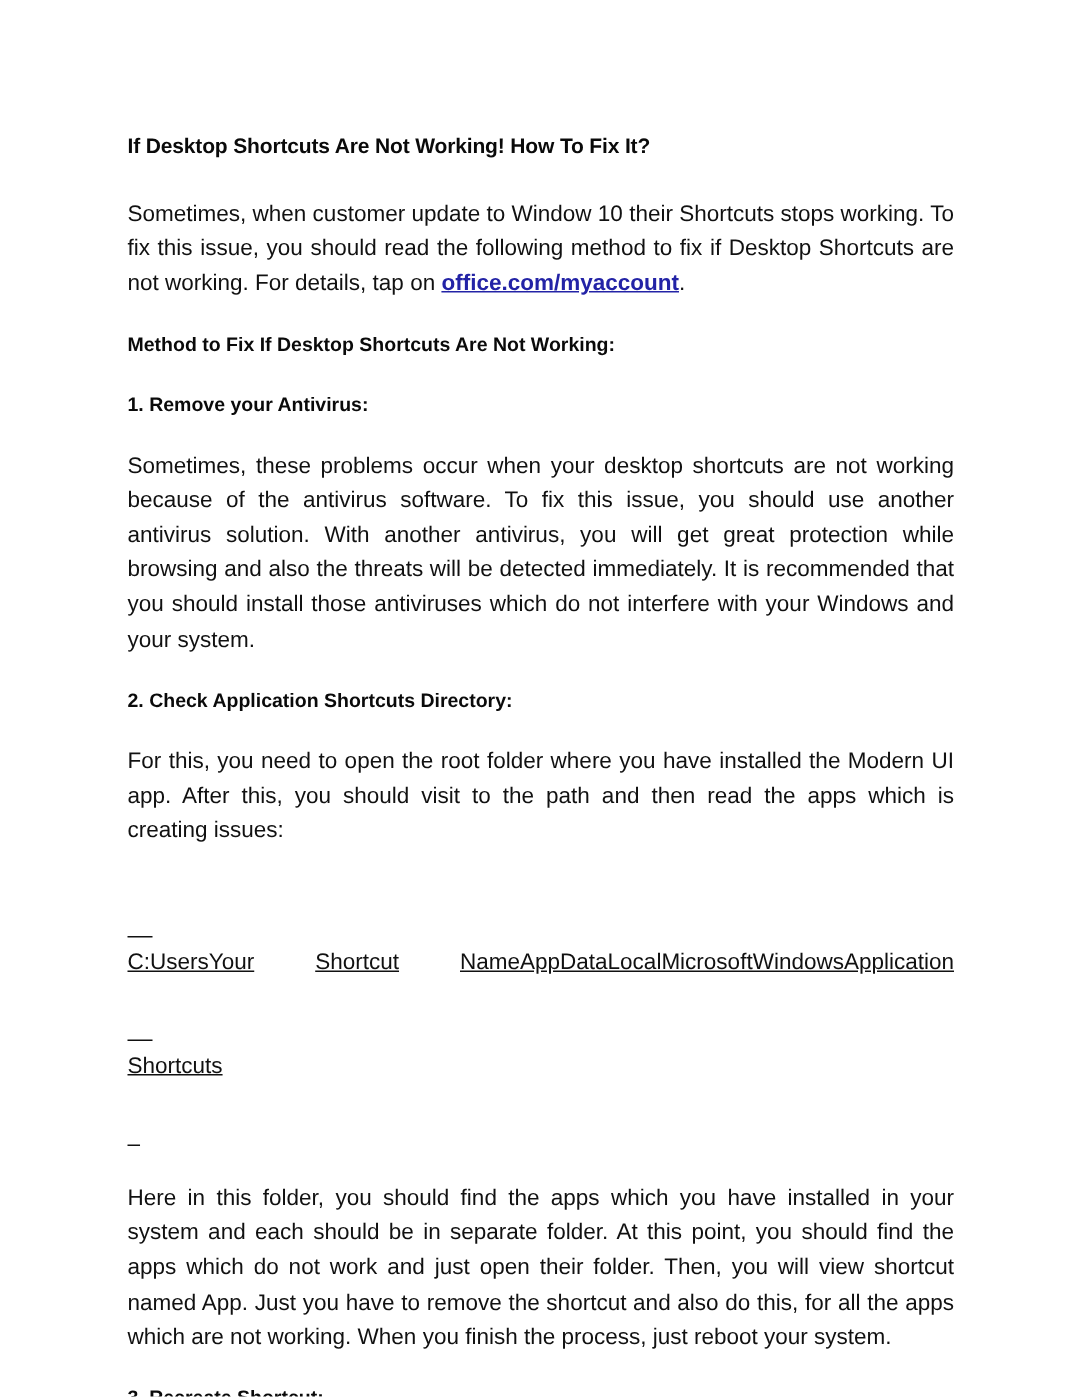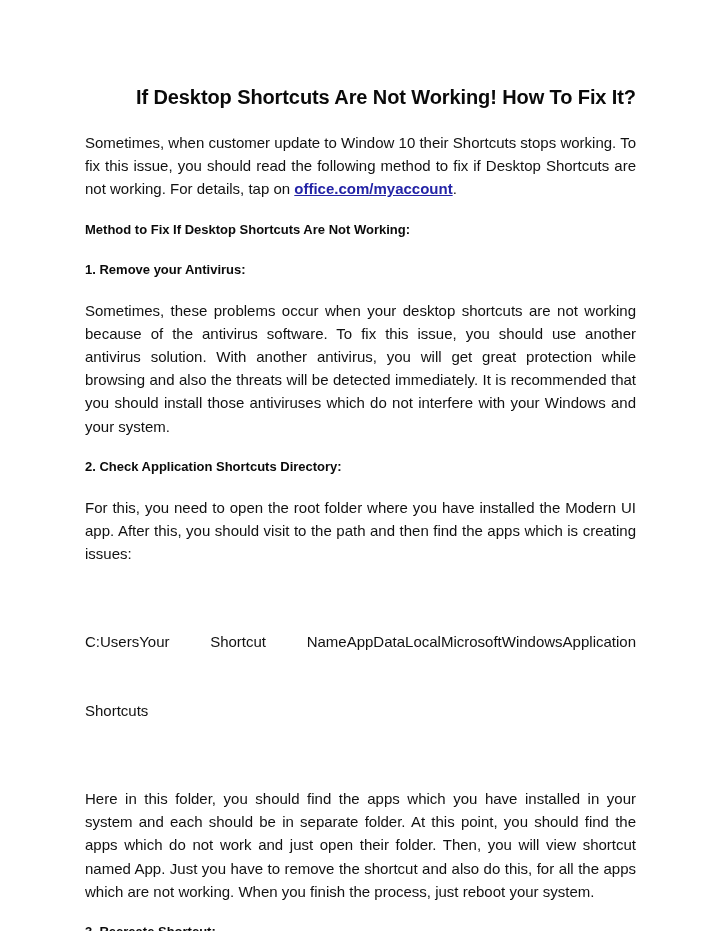--- a/index.html
+++ b/index.html
@@ -17,26 +17,26 @@
   }
   .page {
     width: 720px;
     height: 931px;
     box-sizing: border-box;
     padding: 85px 84px 0 85px;
     background: #ffffff;
     position: relative;
   }
   .doc-title {
-    font-size: 20px;
+    font-size: 14px;
     font-weight: bold;
     line-height: 24px;
     letter-spacing: -0.1px;
     margin: 0 0 22px 0;
-    text-align: right;
+    text-align: left;
     color: #0a0a0a;
   }
   .para {
     font-size: 15px;
     line-height: 23.2px;
     text-align: justify;
     text-justify: inter-word;
     margin: 13px 0 18px 0;
     color: #111111;
     word-spacing: 0px;
@@ -56,20 +56,21 @@
     text-underline-offset: 1px;
   }
   .path-para {
     font-size: 15px;
     line-height: 23.2px;
     margin: 0 0 18px 0;
     color: #111111;
     text-align: justify;
     text-justify: inter-word;
     white-space: pre-wrap;
+    text-decoration: underline;
   }
   .path-line1 {
     display: block;
     width: 100%;
   }
   .path-row {
     display: flex;
     width: 100%;
     justify-content: space-between;
   }
@@ -85,21 +86,21 @@
   <p class="para"><span>Sometimes, when customer update to Window 10 their Shortcuts stops working. To fix this issue, you should read the following method to fix if Desktop Shortcuts are not working. For details, tap on </span><a class="link" href="#">office.com/myaccount</a><span>.</span></p>
 
   <p class="heading">Method to Fix If Desktop Shortcuts Are Not Working:</p>
 
   <p class="heading">1. Remove your Antivirus:</p>
 
   <p class="para">Sometimes, these problems occur when your desktop shortcuts are not working because of the antivirus software. To fix this issue, you should use another antivirus solution. With another antivirus, you will get great protection while browsing and also the threats will be detected immediately. It is recommended that you should install those antiviruses which do not interfere with your Windows and your system.</p>
 
   <p class="heading">2. Check Application Shortcuts Directory:</p>
 
-  <p class="para">For this, you need to open the root folder where you have installed the Modern UI app. After this, you should visit to the path and then find the apps which is creating issues:</p>
+  <p class="para">For this, you need to open the root folder where you have installed the Modern UI app. After this, you should visit to the path and then read the apps which is creating issues:</p>
 
   <div class="path-para">
     <span class="path-row">
       <span class="path-seg">C:UsersYour</span>
       <span class="path-seg">Shortcut</span>
       <span class="path-seg">NameAppDataLocalMicrosoftWindowsApplication</span>
     </span>
     <span class="path-line1">Shortcuts</span>
   </div>
 

